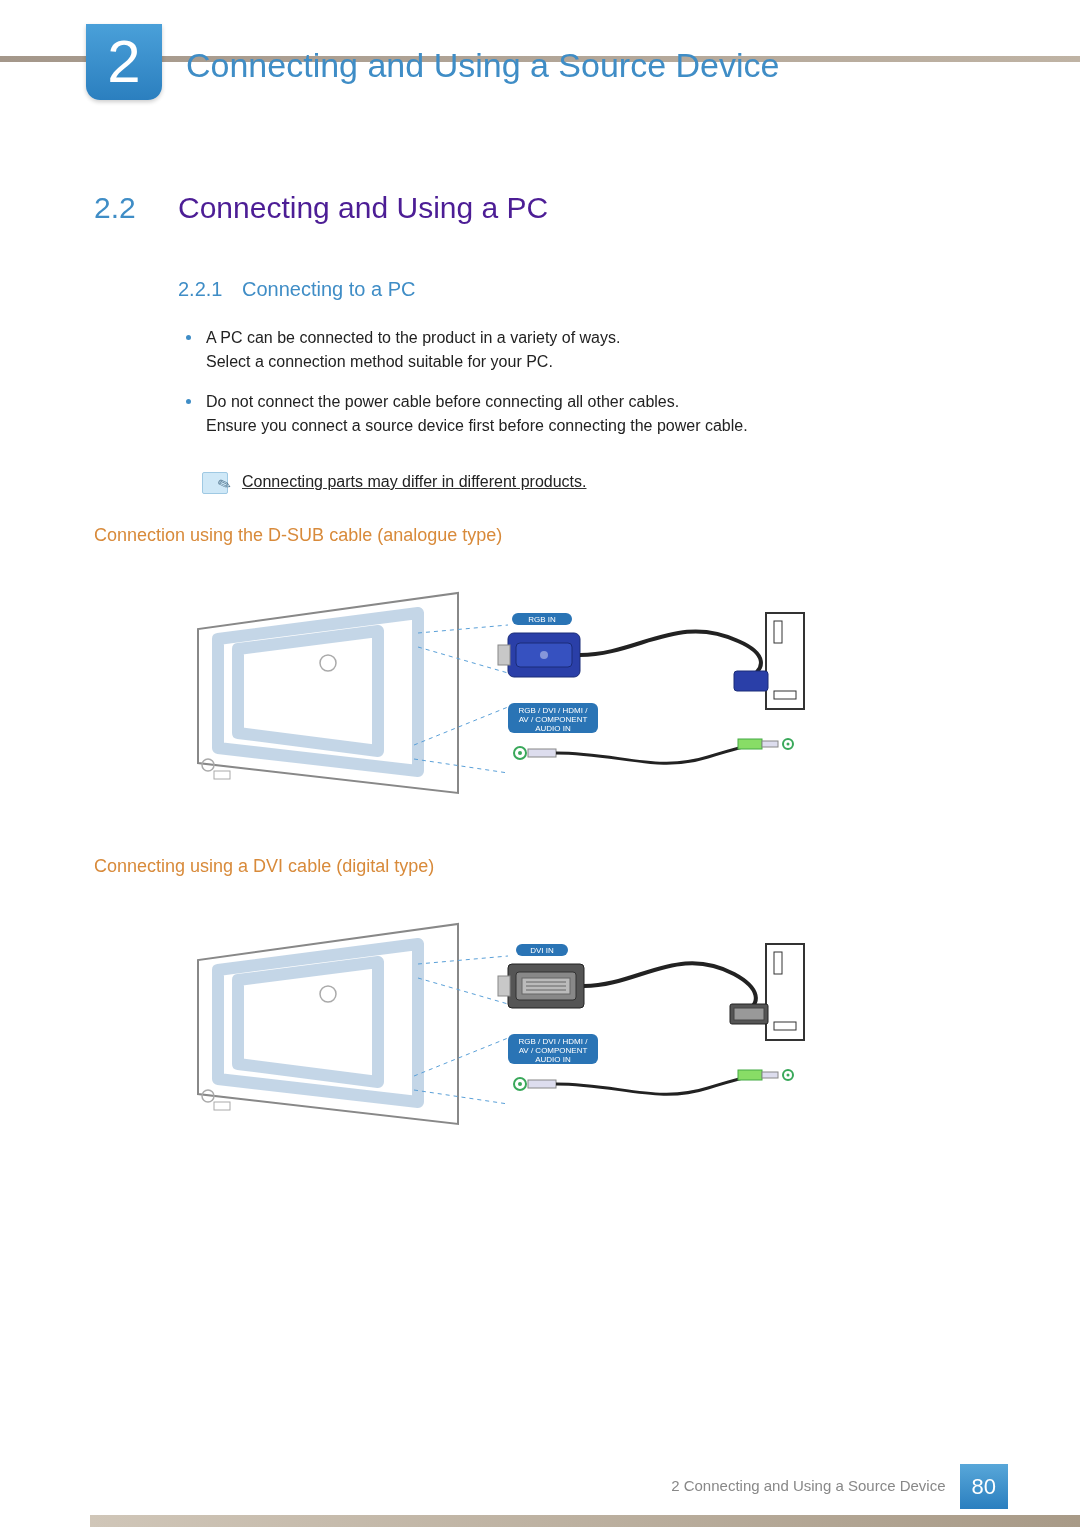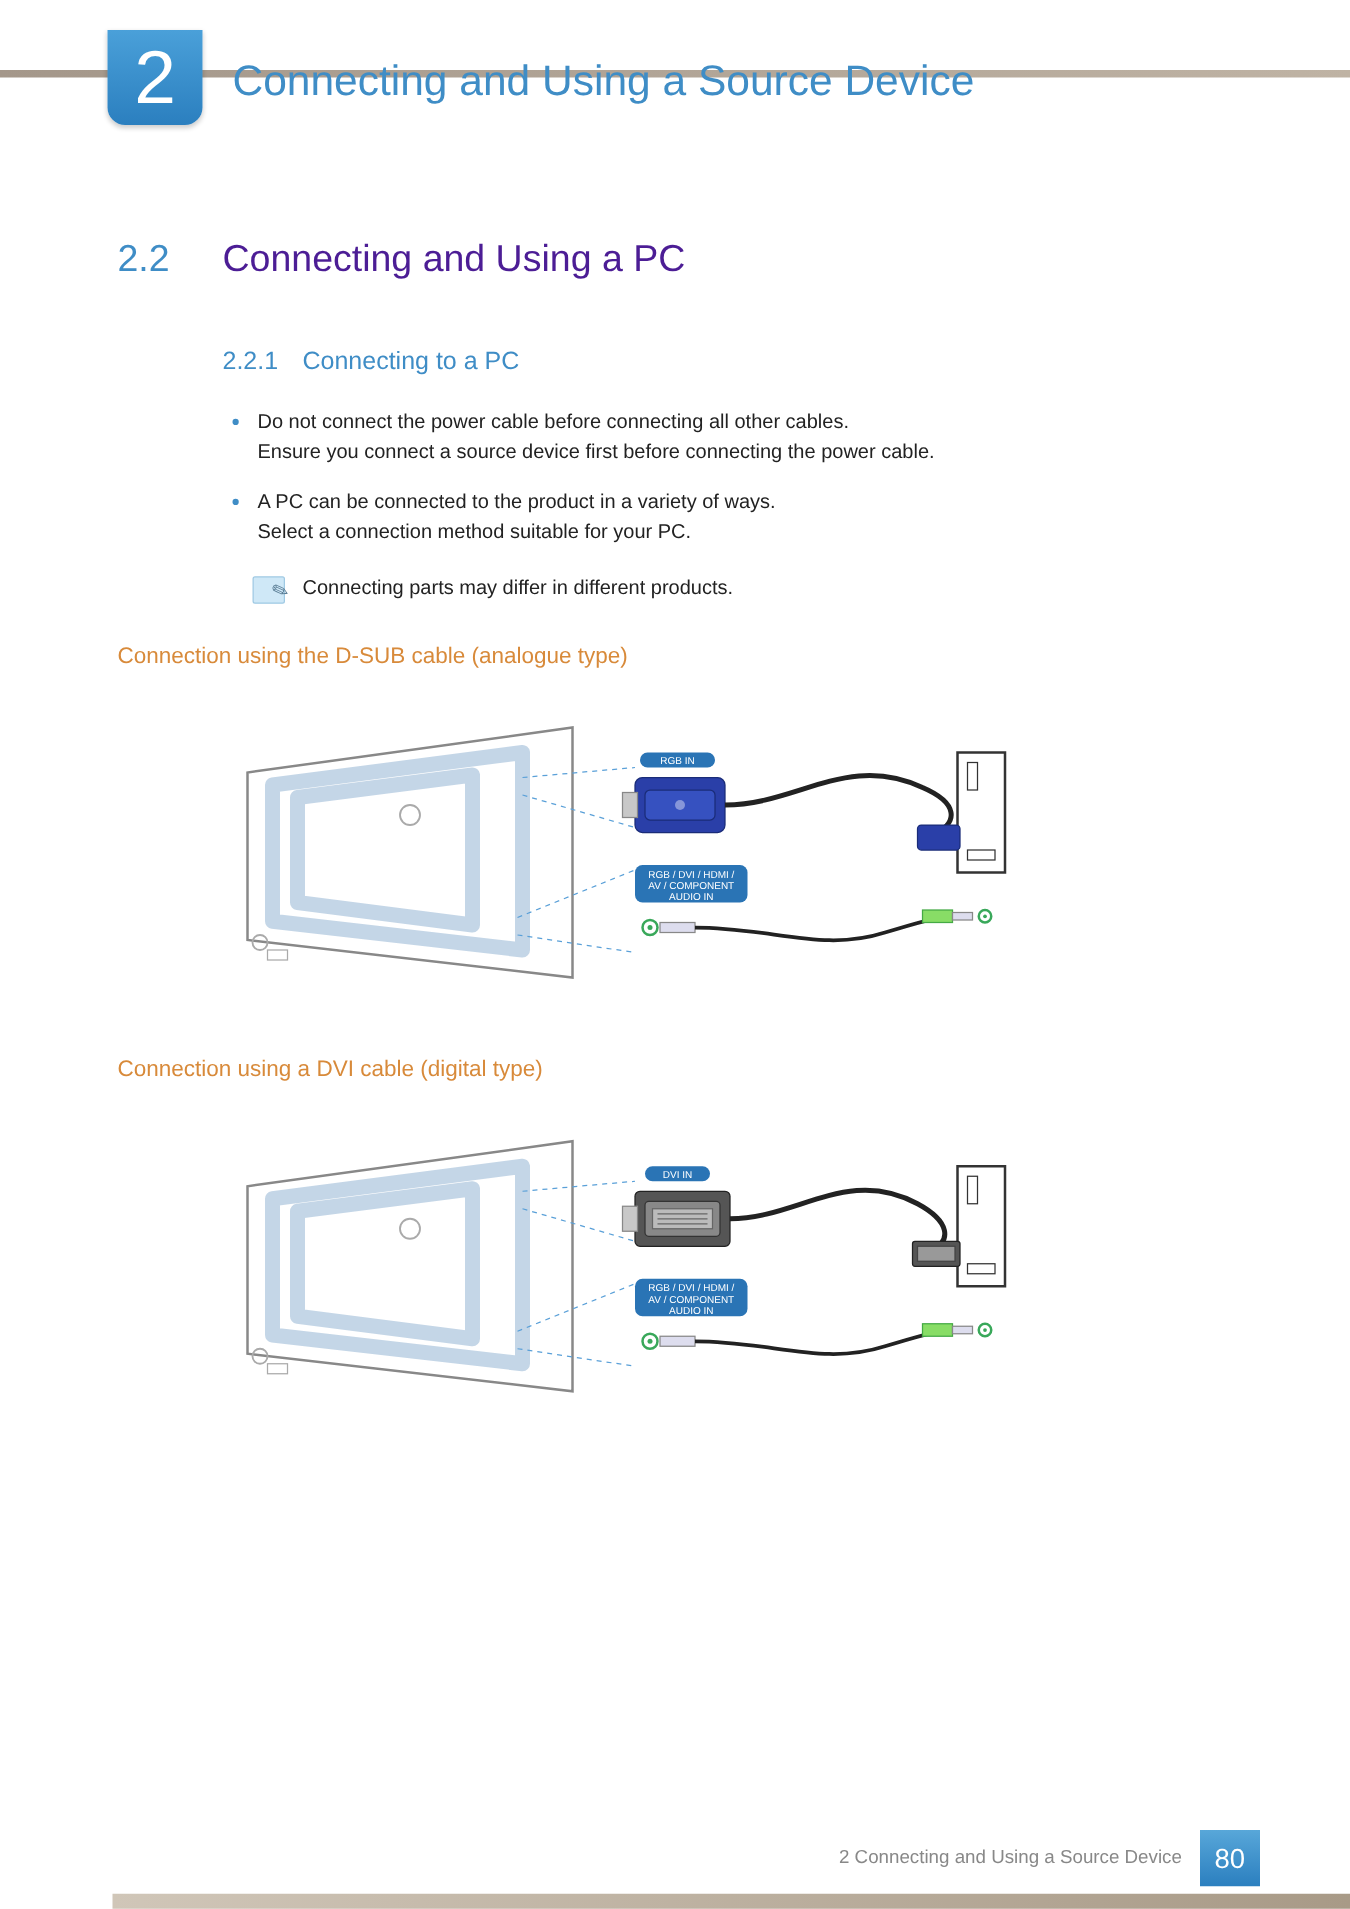--- a/index.html
+++ b/index.html
@@ -60,21 +60,21 @@
   .bullets li::before {
     content: "";
     position: absolute;
     left: 8px;
     top: 9px;
     width: 5px;
     height: 5px;
     background: #3f8dc6;
     border-radius: 50%;
   }
-  .note-row { margin-left: 108px; display: flex; align-items: flex-start; gap: 14px; margin-top: 21px; margin-bottom: 28px; }
+  .note-row { margin-left: 108px; display: flex; align-items: flex-start; gap: 14px; margin-top: 32px; margin-bottom: 28px; text-decoration: underline; }
   .note-icon {
     width: 26px; height: 22px; background: #cfe8f7; border: 1px solid #9fc9e3;
     position: relative; border-radius: 2px; flex-shrink: 0; margin-top: 2px;
   }
   .note-icon::after {
     content: "✎"; position: absolute; right: -4px; bottom: -4px; font-size: 16px; color: #5a7d95;
     transform: rotate(-20deg);
   }
   .note-text { font-size: 16px; color: #222; }
   .h3 { color: #d88a3a; font-size: 18px; font-weight: 400; margin-bottom: 24px; }
@@ -123,26 +123,26 @@
     <div class="h1-title">Connecting and Using a PC</div>
   </div>
 
   <div class="h2-row">
     <div class="h2-num">2.2.1</div>
     <div class="h2-title">Connecting to a PC</div>
   </div>
 
   <ul class="bullets">
     <li>
+      <span>A PC can be connected to the product in a variety of ways.</span><br>
+      <span>Select a connection method suitable for your PC.</span>
+    </li>
+    <li>
       <span>Do not connect the power cable before connecting all other cables.</span><br>
       <span>Ensure you connect a source device first before connecting the power cable.</span>
-    </li>
-    <li>
-      <span>A PC can be connected to the product in a variety of ways.</span><br>
-      <span>Select a connection method suitable for your PC.</span>
     </li>
   </ul>
 
   <div class="note-row">
     <div class="note-icon"></div>
     <div class="note-text">Connecting parts may differ in different products.</div>
   </div>
 
   <div class="h3">Connection using the D-SUB cable (analogue type)</div>
 
@@ -192,21 +192,21 @@
 
       <path d="M378,180 C440,180 480,200 530,184 C556,176 570,172 576,172" fill="none" stroke="#222" stroke-width="3"></path>
 
       <rect x="560" y="166" width="24" height="10" fill="#8d6" stroke="#4a4"></rect>
       <rect x="584" y="168" width="16" height="6" fill="#dde" stroke="#888"></rect>
       <circle cx="610" cy="171" r="5" fill="none" stroke="#39a85a" stroke-width="2"></circle>
       <circle cx="610" cy="171" r="1.5" fill="#39a85a"></circle>
     </svg>
   </div>
 
-  <div class="h3">Connection using a DVI cable (digital type)</div>
+  <div class="h3">Connecting using a DVI cable (digital type)</div>
 
   <div class="diagram">
     <svg class="diagram-svg" viewBox="0 0 640 240">
 
       <g transform="translate(20,20)">
         <polygon points="0,170 0,36 260,0 260,200" fill="none" stroke="#888" stroke-width="2"></polygon>
         <polygon points="20,155 20,46 220,20 220,178" fill="none" stroke="#8aaed0" stroke-width="12" stroke-linejoin="round" opacity="0.5"></polygon>
         <polygon points="40,140 40,56 180,38 180,158" fill="none" stroke="#8aaed0" stroke-width="12" stroke-linejoin="round" opacity="0.5"></polygon>
         <circle cx="130" cy="70" r="8" fill="none" stroke="#aaa" stroke-width="1.5"></circle>
         <circle cx="10" cy="172" r="6" fill="none" stroke="#aaa" stroke-width="1.5"></circle>

